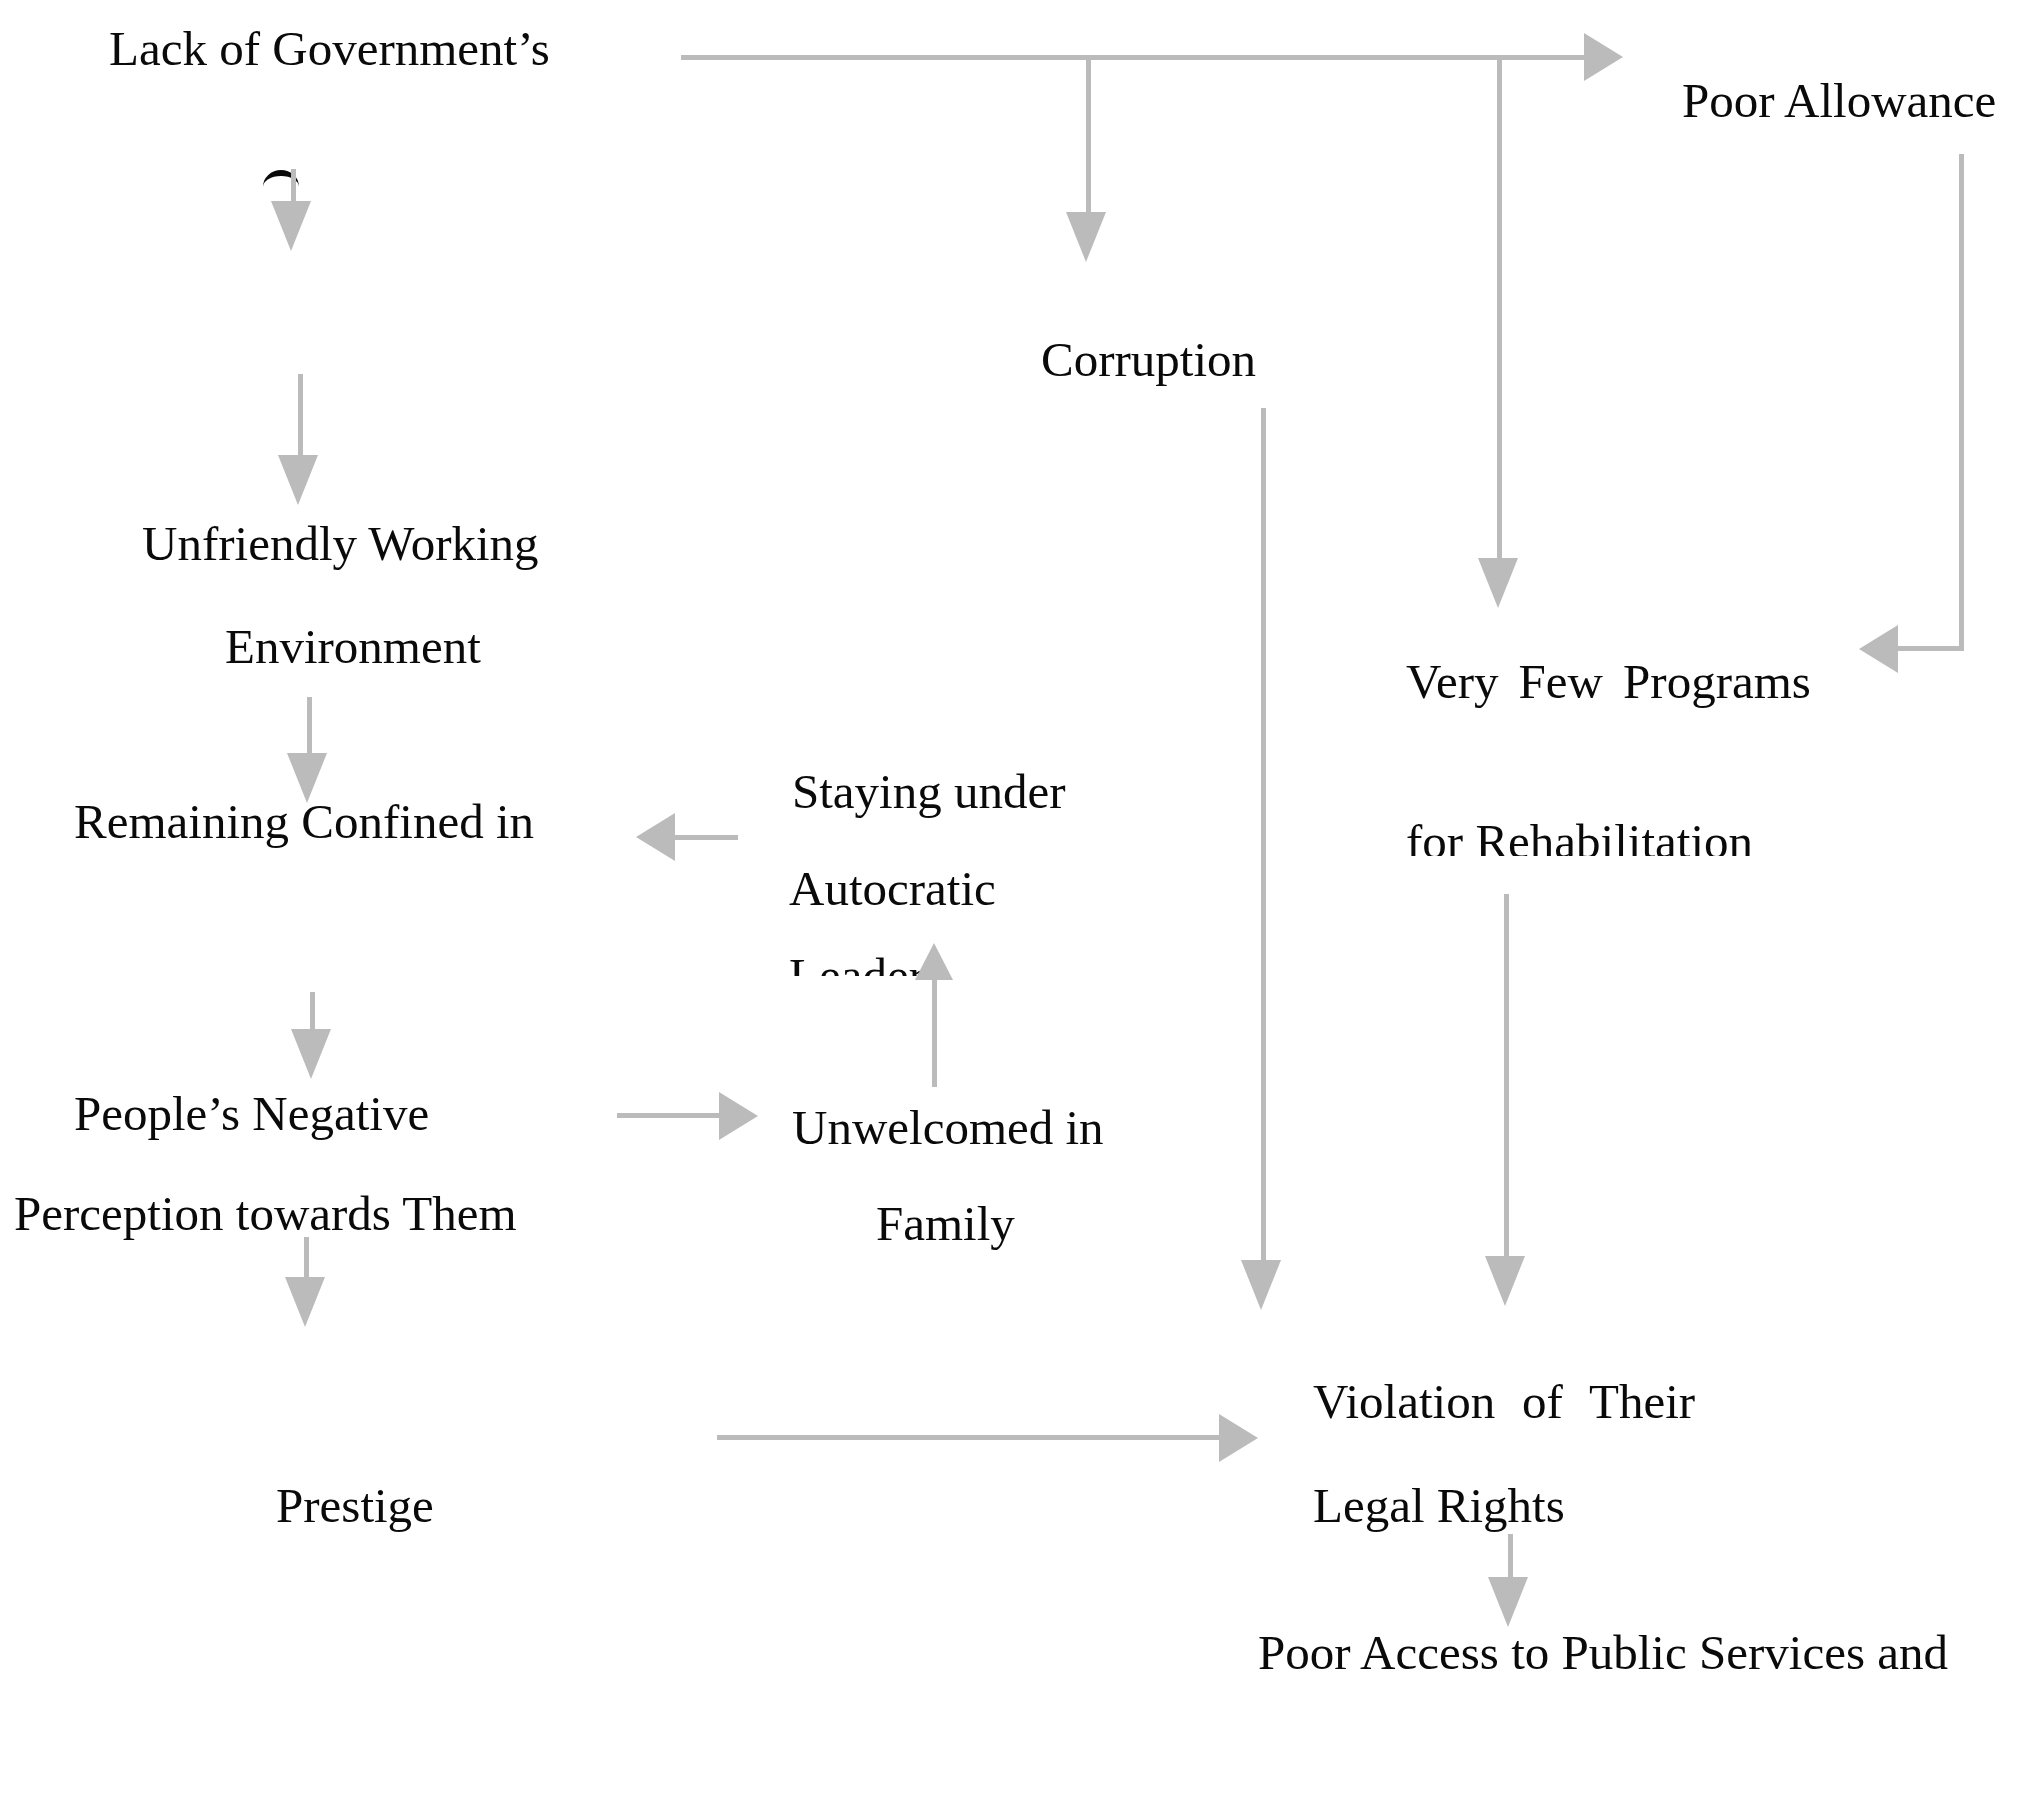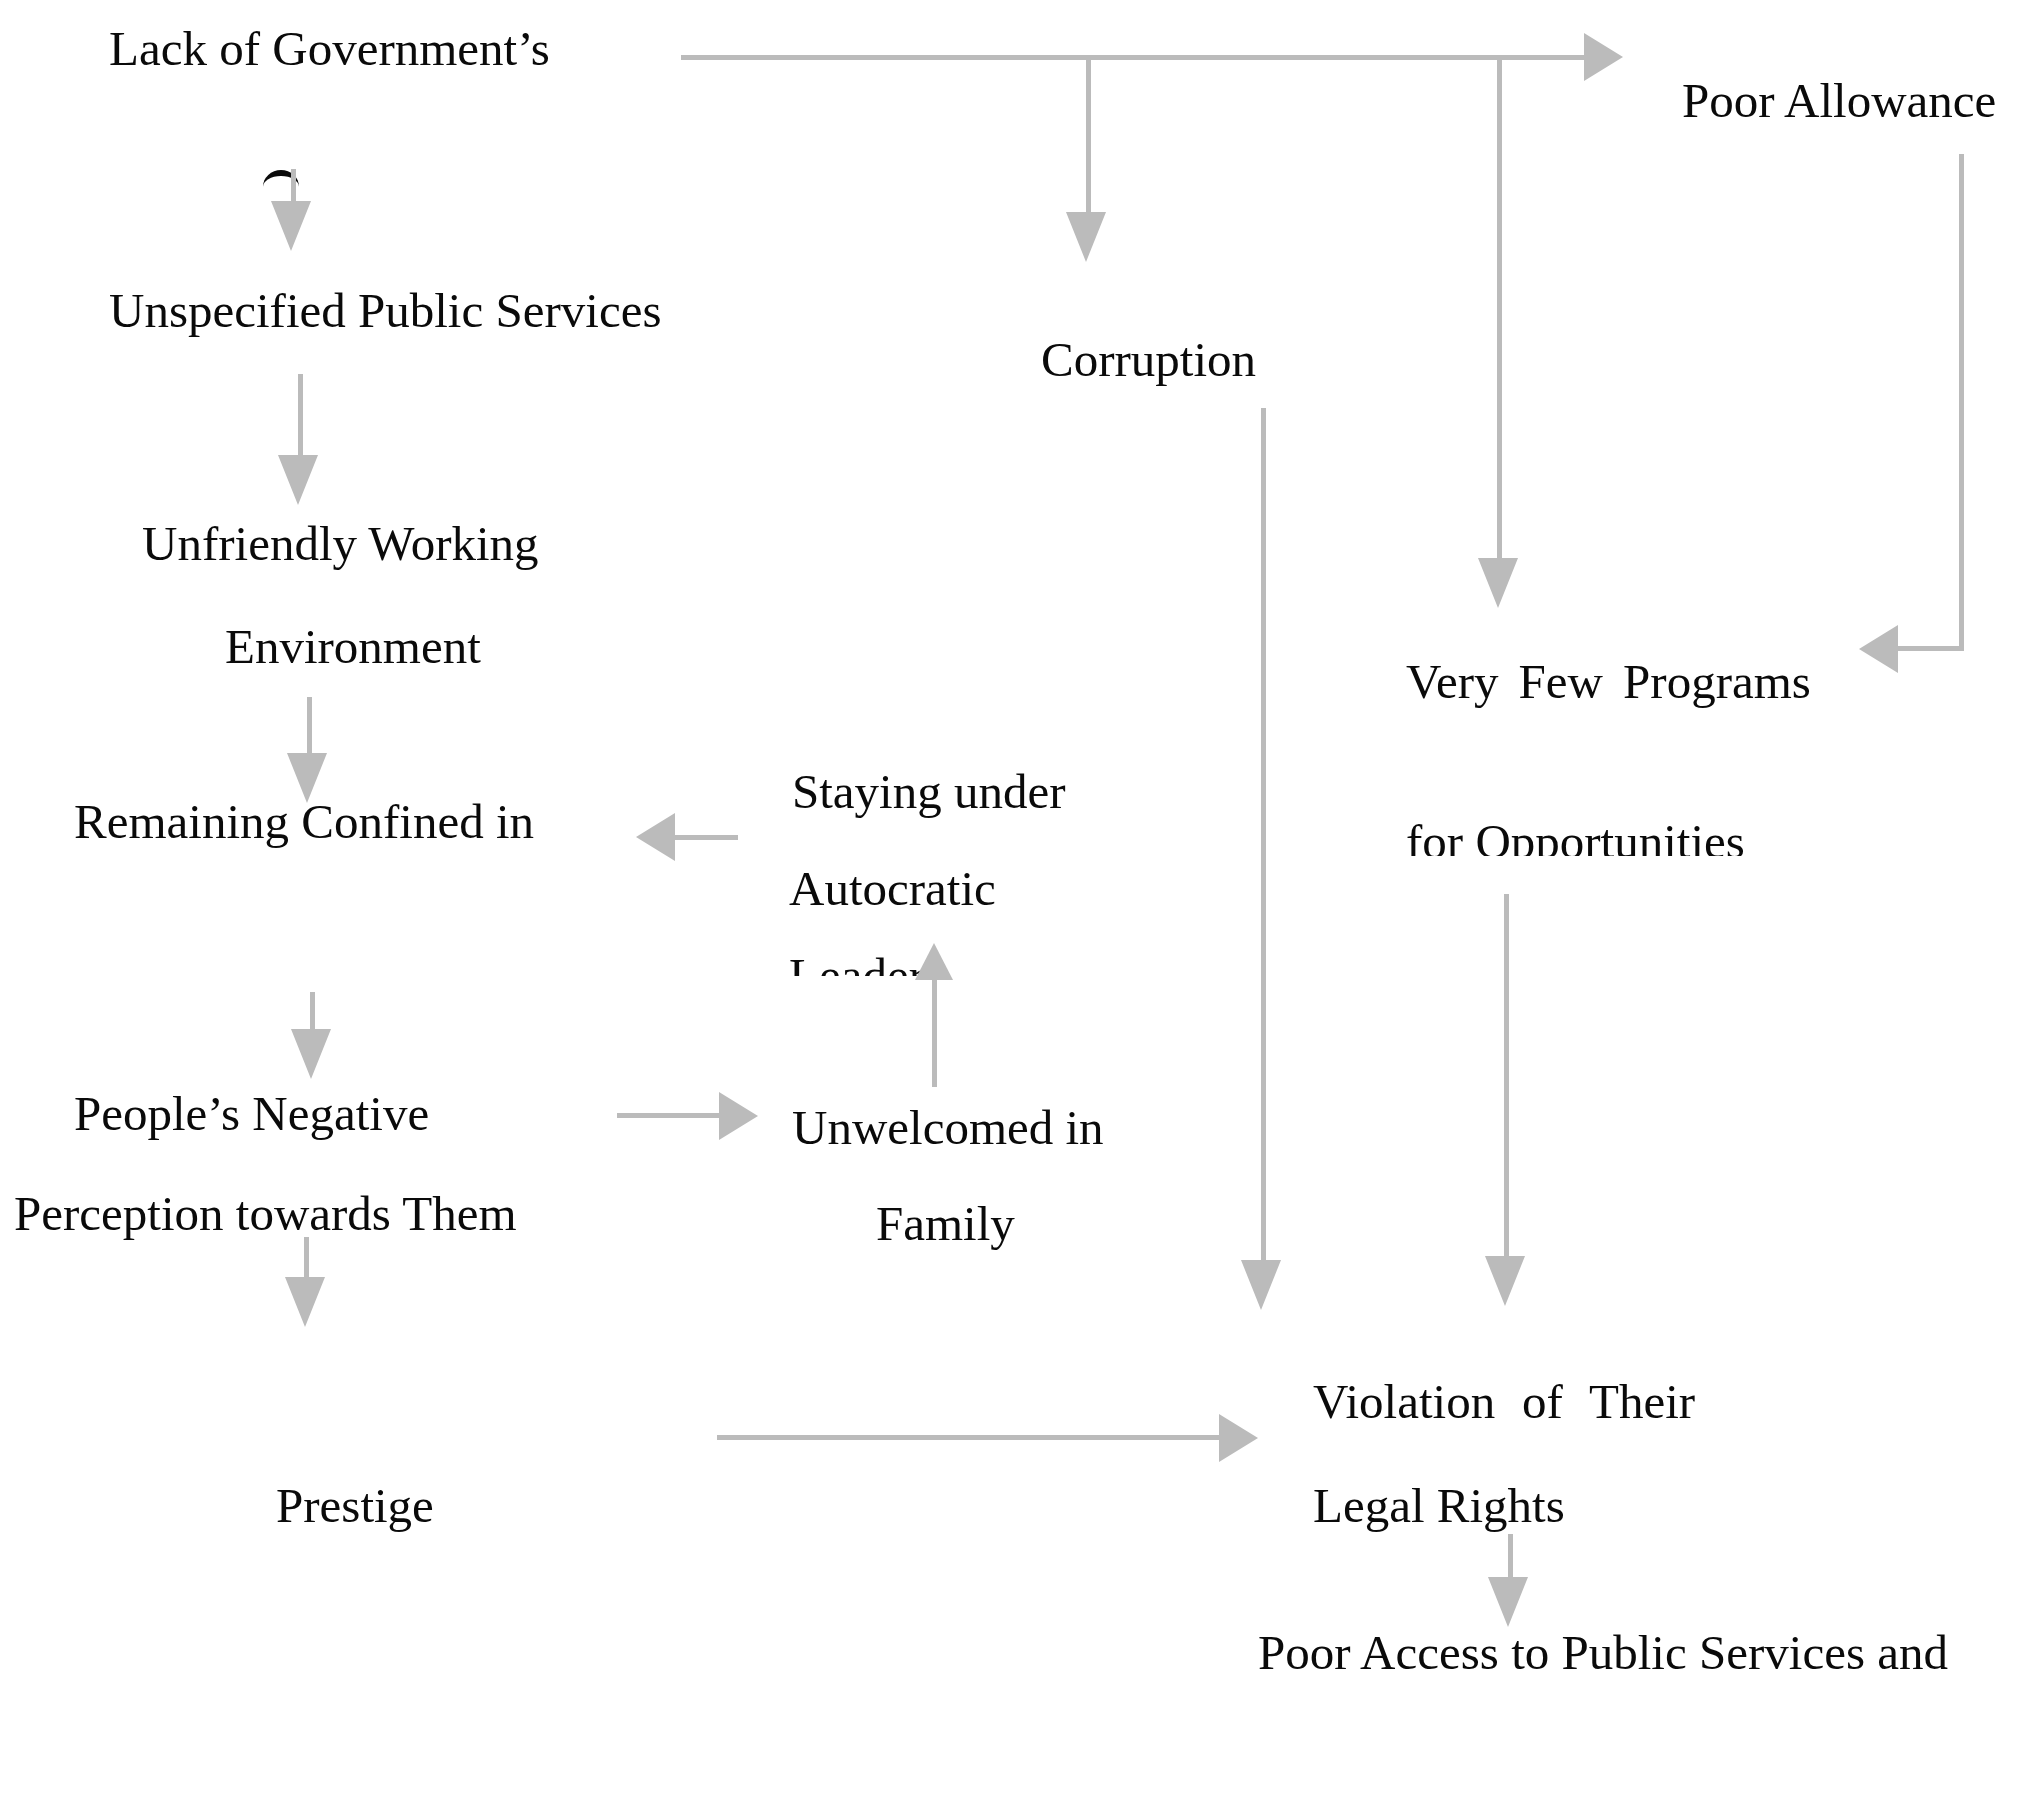--- a/index.html
+++ b/index.html
@@ -47,21 +47,20 @@
   }
 </style>
 </head>
 <body>
 
 <div class="canvas">
 
   <div class="node-line" style="left:109px;top:23px">Lack of Government’s</div>
   <div class="frag-arc" style="left:263px;top:170px"></div>
 
-  <div class="node-line" style="left:109px;top:285px">Unspecified Public Services</div>
 
   <div class="node-line" style="left:142px;top:518px">Unfriendly Working</div>
   <div class="clip" style="left:225px;top:621px;width:349px;height:42px">
     <div class="node-line">Environment</div>
   </div>
 
   <div class="node-line" style="left:74px;top:796px">Remaining Confined in</div>
 
   <div class="node-line" style="left:14px;top:1188px">Perception towards Them</div>
   <div class="node-line" style="left:74px;top:1088px">People’s Negative</div>
@@ -76,21 +75,21 @@
 
   <div class="node-line" style="left:792px;top:1102px">Unwelcomed in</div>
   <div class="node-line" style="left:876px;top:1198px">Family</div>
 
   <div class="node-line" style="left:1041px;top:334px">Corruption</div>
 
   <div class="node-line" style="left:1682px;top:75px">Poor Allowance</div>
 
   <div class="node-line ws-med" style="left:1406px;top:656px">Very Few Programs</div>
   <div class="clip" style="left:1406px;top:816px;width:429px;height:40px">
-    <div class="node-line">for Opportunities</div>
+    <div class="node-line">for Rehabilitation</div>
   </div>
 
   <div class="node-line ws-wide" style="left:1313px;top:1376px">Violation of Their</div>
   <div class="node-line" style="left:1313px;top:1480px">Legal Rights</div>
 
   <div class="node-line" style="left:1258px;top:1627px">Poor Access to Public Services and</div>
   <div class="node-line" style="left:1258px;top:1727px">Opportunities</div>
 
   <div>
     <div class="vshaft" style="left:291px;top:169px;height:32px"></div>

